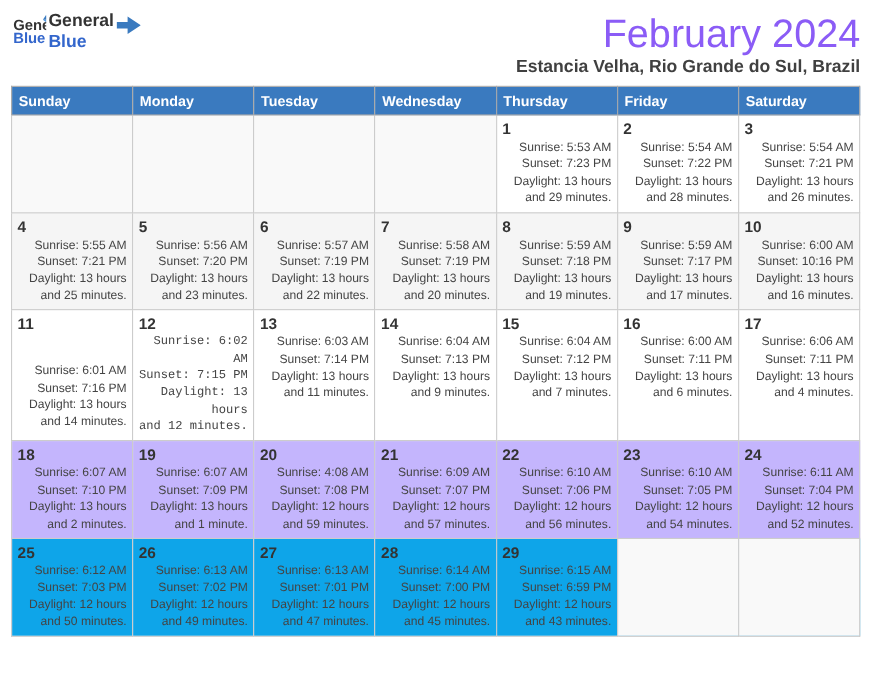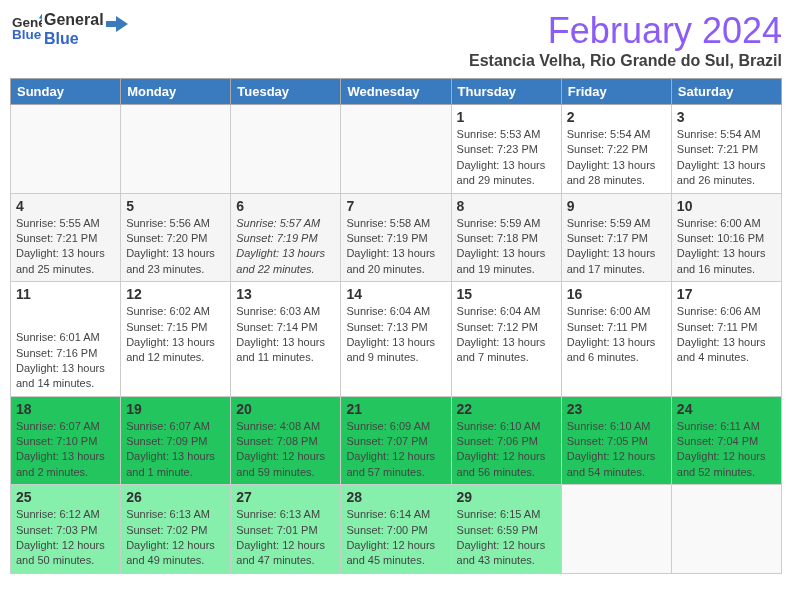--- a/index.html
+++ b/index.html
@@ -11,21 +11,21 @@
     .logo-icon { width: 30px; height: 30px; margin-left: 2px; }
     
     .title-block { text-align: right; }
     .month-title { font-size: 36px; color: #8b5cf6; font-weight: normal; }
     .location-title { font-size: 16px; color: #404040; font-weight: bold; margin-left: 28px; }
     
     .calendar { width: 100%; border-collapse: collapse; }
     .calendar th { background: #3a7abf; color: #fff; text-align: left; padding: 5px 6px; font-size: 13px; border: 1px solid #aaa; }
     .calendar td { vertical-align: top; padding: 4px 5px; border: 1px solid #ccc; font-size: 11px; color: #333; min-height: 80px; width: 14.28%; }
     .day-number { font-size: 14px; font-weight: bold; margin-bottom: 2px; }
-    .day-info { line-height: 1.4; color: #444; }
+    .day-info { line-height: 1.4; color: #444; text-align: right; }
     .empty { background: #f9f9f9; }
   </style>
 </head>
 <body>
 
 <div class="header">
   <div class="logo">
     <div>
       <svg class="logo-icon" viewBox="0 0 40 40">
         <text x="0" y="20" font-size="18" font-weight="bold" fill="#333">General</text>
@@ -102,21 +102,21 @@
         </td>
         <td>
           <div class="day-number">5</div>
           <div class="day-info" style="white-space: pre-line;">Sunrise: 5:56 AM
 Sunset: 7:20 PM
 Daylight: 13 hours
 and 23 minutes.</div>
         </td>
         <td>
           <div class="day-number">6</div>
-          <div class="day-info" style="white-space: pre-line; font-style: italic;">Sunrise: 5:57 AM
+          <div class="day-info" style="white-space: pre-line;">Sunrise: 5:57 AM
 Sunset: 7:19 PM
 Daylight: 13 hours
 and 22 minutes.</div>
         </td>
         <td>
           <div class="day-number">7</div>
           <div class="day-info" style="white-space: pre-line;">Sunrise: 5:58 AM
 Sunset: 7:19 PM
 Daylight: 13 hours
 and 20 minutes.</div>
@@ -146,21 +146,21 @@
       <tr style="background: rgb(255, 255, 255);">
         <td>
           <div class="day-number">11</div>
           <div class="day-info" style="white-space: pre-line; margin-top: 28px;">Sunrise: 6:01 AM
 Sunset: 7:16 PM
 Daylight: 13 hours
 and 14 minutes.</div>
         </td>
         <td>
           <div class="day-number">12</div>
-          <div class="day-info" style="white-space: pre-line;">Sunrise: 6:02 AM
+          <div class="day-info" style="white-space: pre-line; font-family: Liberation Mono, monospace;">Sunrise: 6:02 AM
 Sunset: 7:15 PM
 Daylight: 13 hours
 and 12 minutes.</div>
         </td>
         <td>
           <div class="day-number">13</div>
           <div class="day-info" style="white-space: pre-line;">Sunrise: 6:03 AM
 Sunset: 7:14 PM
 Daylight: 13 hours
 and 11 minutes.</div>
@@ -187,21 +187,21 @@
 and 6 minutes.</div>
         </td>
         <td>
           <div class="day-number">17</div>
           <div class="day-info" style="white-space: pre-line;">Sunrise: 6:06 AM
 Sunset: 7:11 PM
 Daylight: 13 hours
 and 4 minutes.</div>
         </td>
       </tr>
-      <tr style="background: #22c55e;">
+      <tr style="background: #c4b5fd;">
         <td>
           <div class="day-number">18</div>
           <div class="day-info" style="white-space: pre-line;">Sunrise: 6:07 AM
 Sunset: 7:10 PM
 Daylight: 13 hours
 and 2 minutes.</div>
         </td>
         <td>
           <div class="day-number">19</div>
           <div class="day-info" style="white-space: pre-line;">Sunrise: 6:07 AM
@@ -238,21 +238,21 @@
 and 54 minutes.</div>
         </td>
         <td>
           <div class="day-number">24</div>
           <div class="day-info" style="white-space: pre-line;">Sunrise: 6:11 AM
 Sunset: 7:04 PM
 Daylight: 12 hours
 and 52 minutes.</div>
         </td>
       </tr>
-      <tr style="background: #86efac;">
+      <tr style="background: #0ea5e9;">
         <td>
           <div class="day-number">25</div>
           <div class="day-info" style="white-space: pre-line;">Sunrise: 6:12 AM
 Sunset: 7:03 PM
 Daylight: 12 hours
 and 50 minutes.</div>
         </td>
         <td>
           <div class="day-number">26</div>
           <div class="day-info" style="white-space: pre-line;">Sunrise: 6:13 AM

